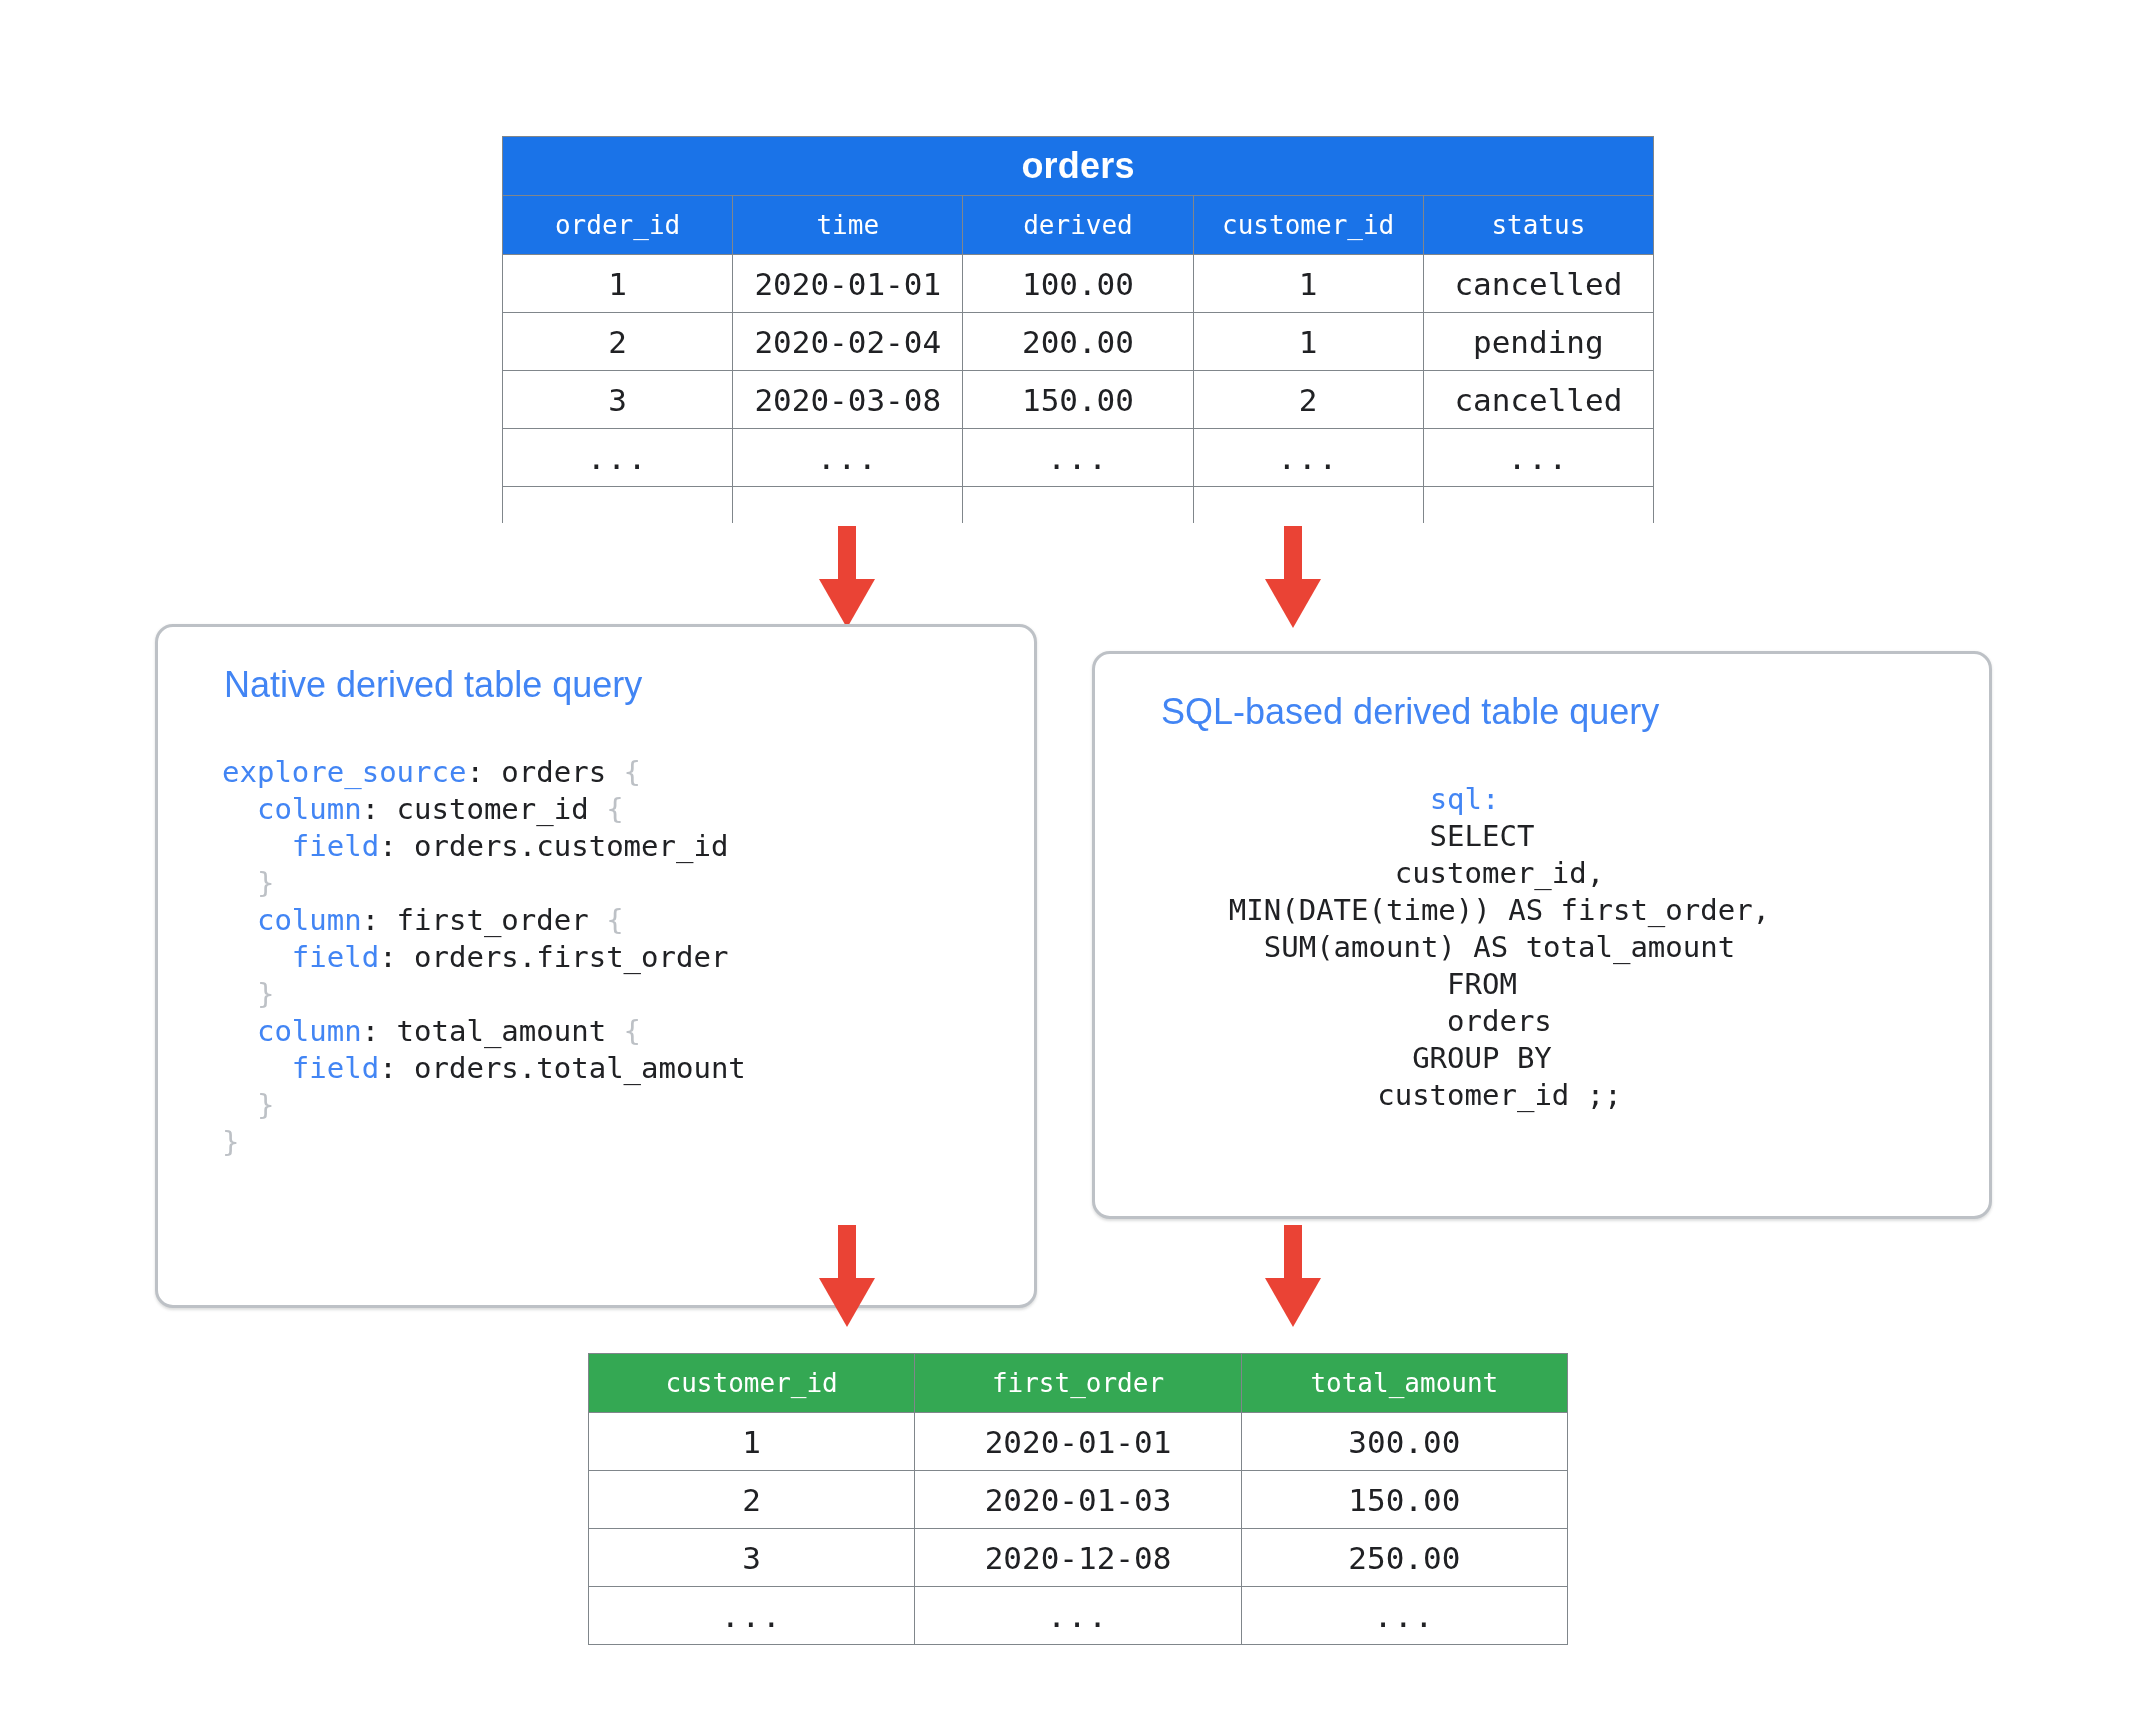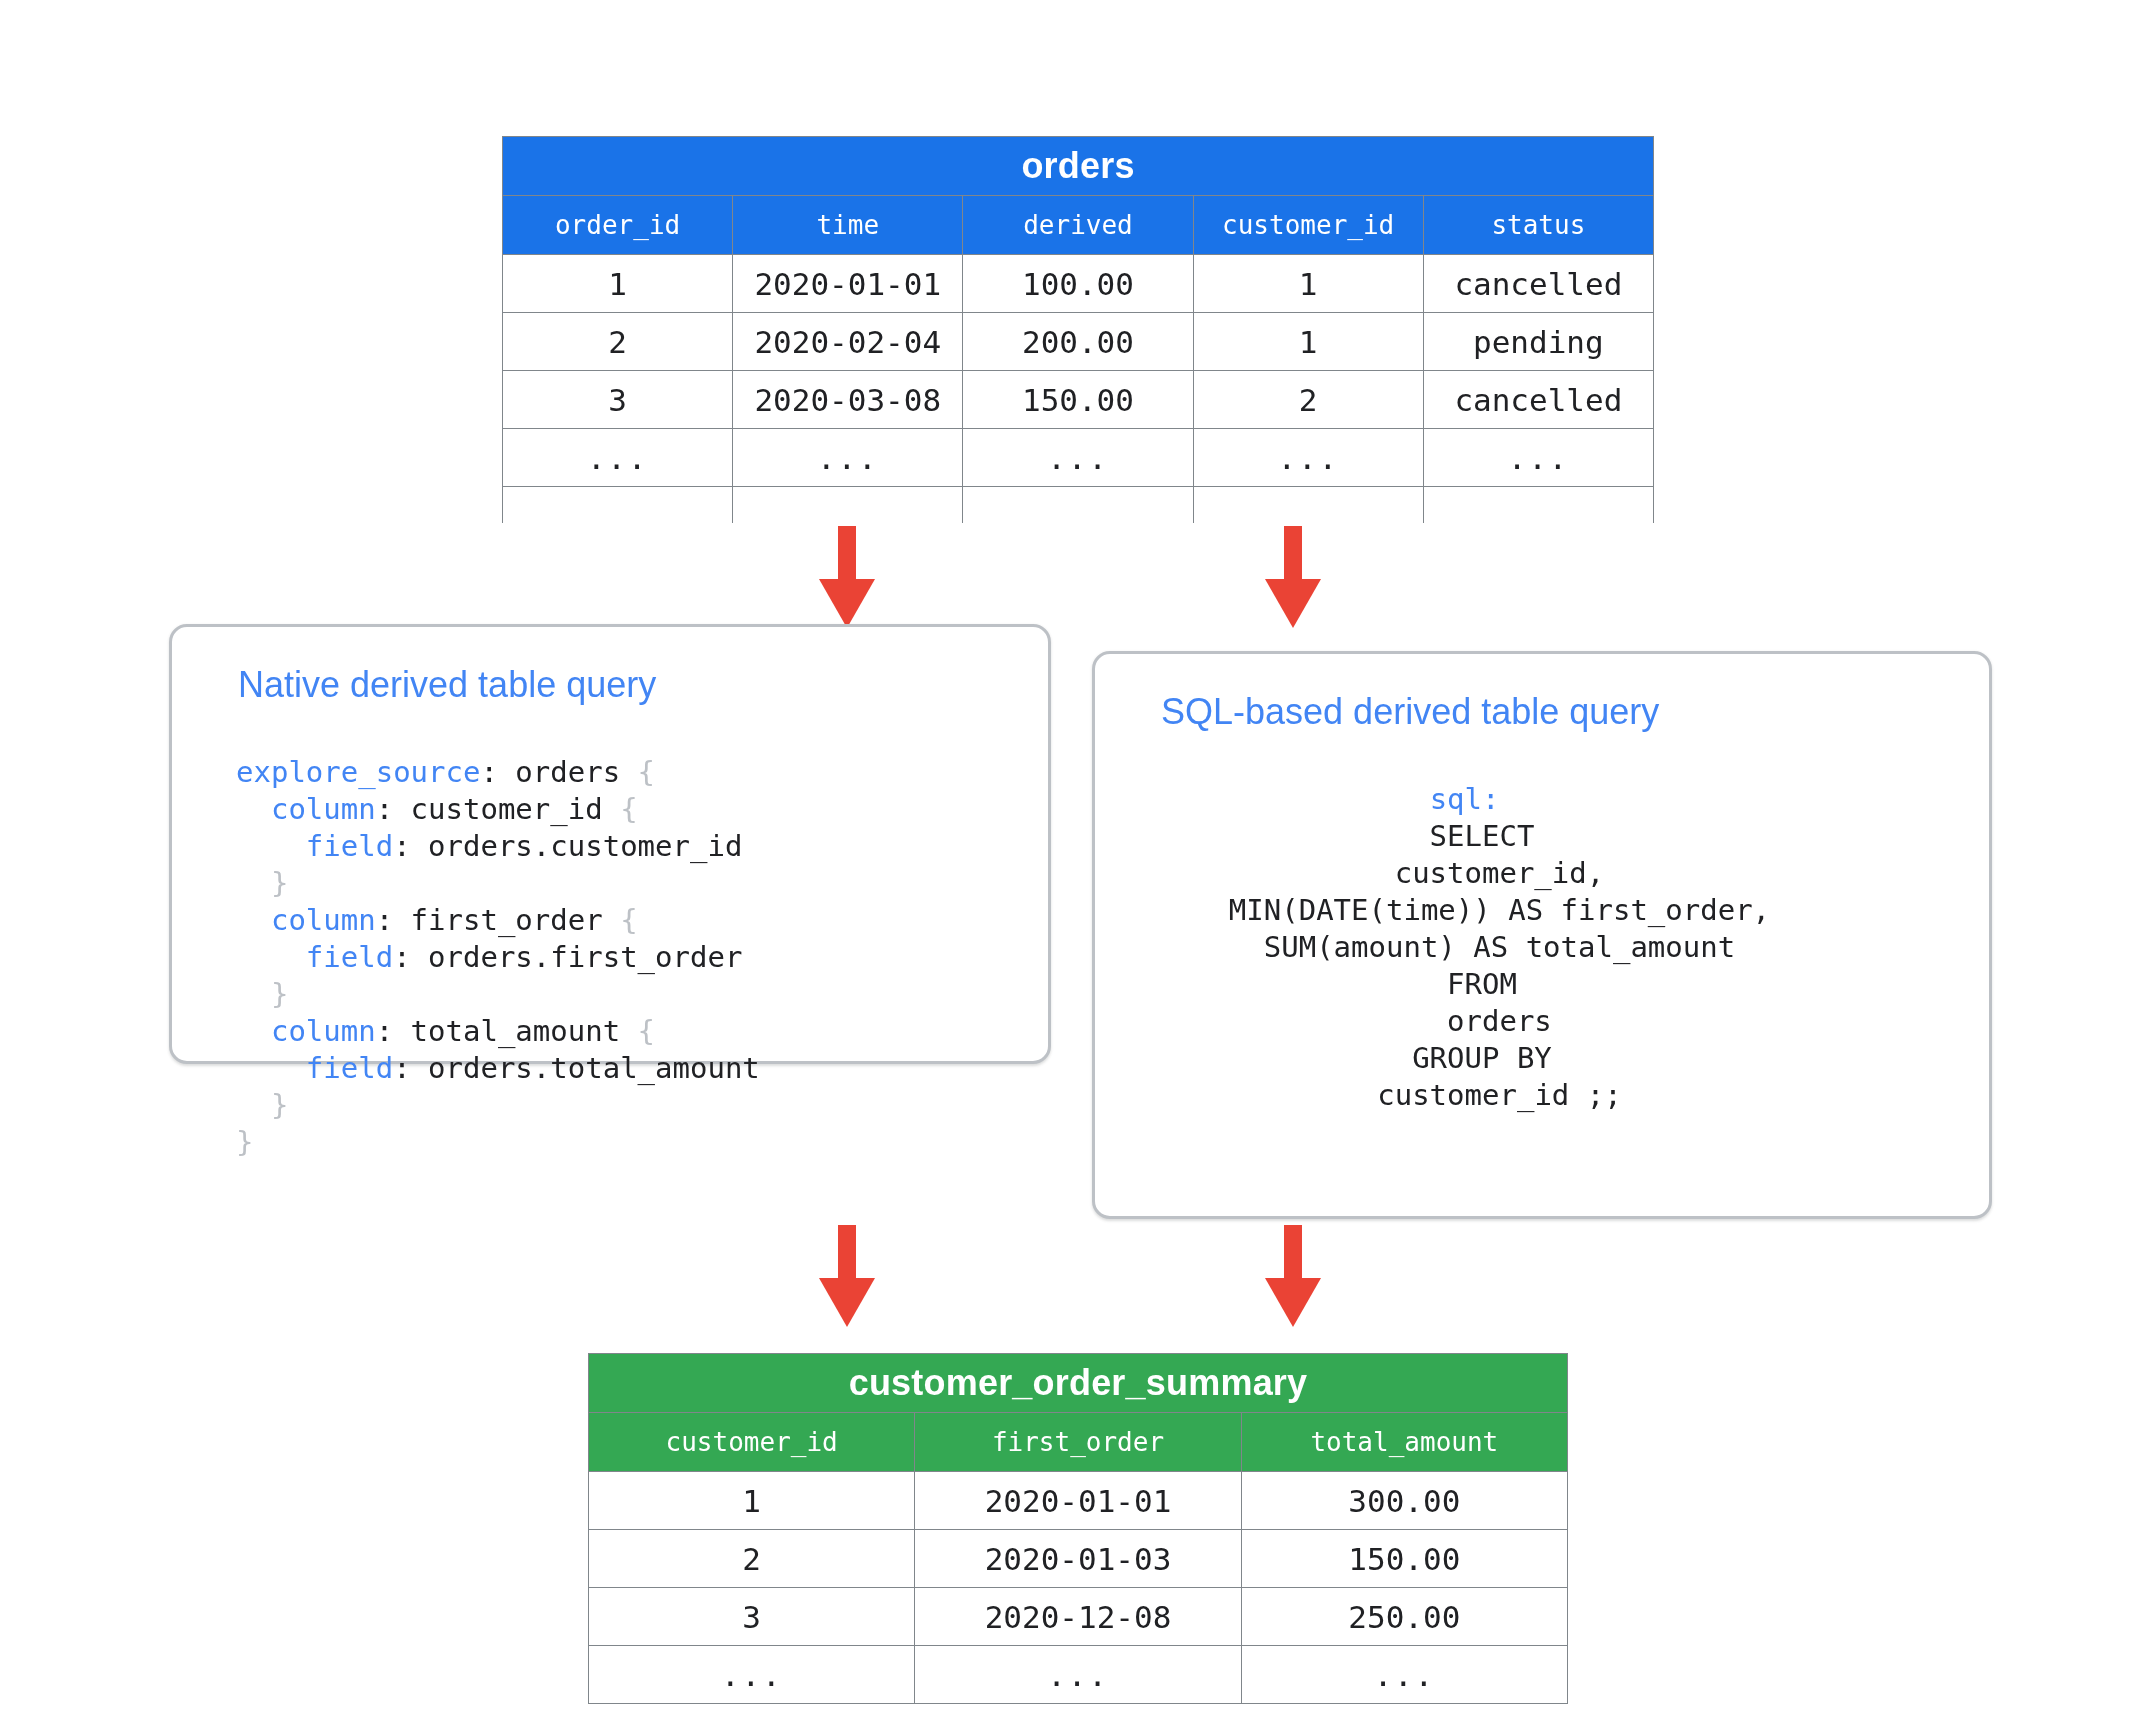--- a/index.html
+++ b/index.html
@@ -135,21 +135,21 @@
     font-size: 29px;
     line-height: 37px;
     white-space: pre;
     color: #202124;
   }
   .code-line { white-space: pre; }
   .kw   { color: #4285f4; }
   .brc  { color: #bdc1c6; }
   .val  { color: #202124; }
 
-  #panel-native { left: 169px; top: 593px; width: 882px; height: 440px; }
+  #panel-native { left: 155px; top: 593px; width: 882px; height: 684px; }
   #panel-sql    { left: 1092px; top: 620px; width: 900px; height: 568px; text-align: center; }
 </style>
 </head>
 <body>
 
 <div id="stage">
 
   <table class="dtable" id="orders-table">
     <tbody>
       <tr>
@@ -226,23 +226,20 @@
   </div>
 
   <div class="arrow" style="left:1264px; top:1194px; height:102px;">
     <div class="shaft" style="height:64px;"></div>
     <div class="head" style="top:53px; border-top-width:49px;"></div>
   </div>
 
   <table class="dtable" id="summary-table">
     <tbody>
       <tr>
-        <td class="title-cell" colspan="3">customer_order_summary</td>
-      </tr>
-      <tr>
           <td class="col-head">customer_id</td>
           <td class="col-head">first_order</td>
           <td class="col-head">total_amount</td>
         </tr>
       <tr>
           <td class="body-cell">1</td>
           <td class="body-cell">2020-01-01</td>
           <td class="body-cell">300.00</td>
         </tr>
       <tr>

